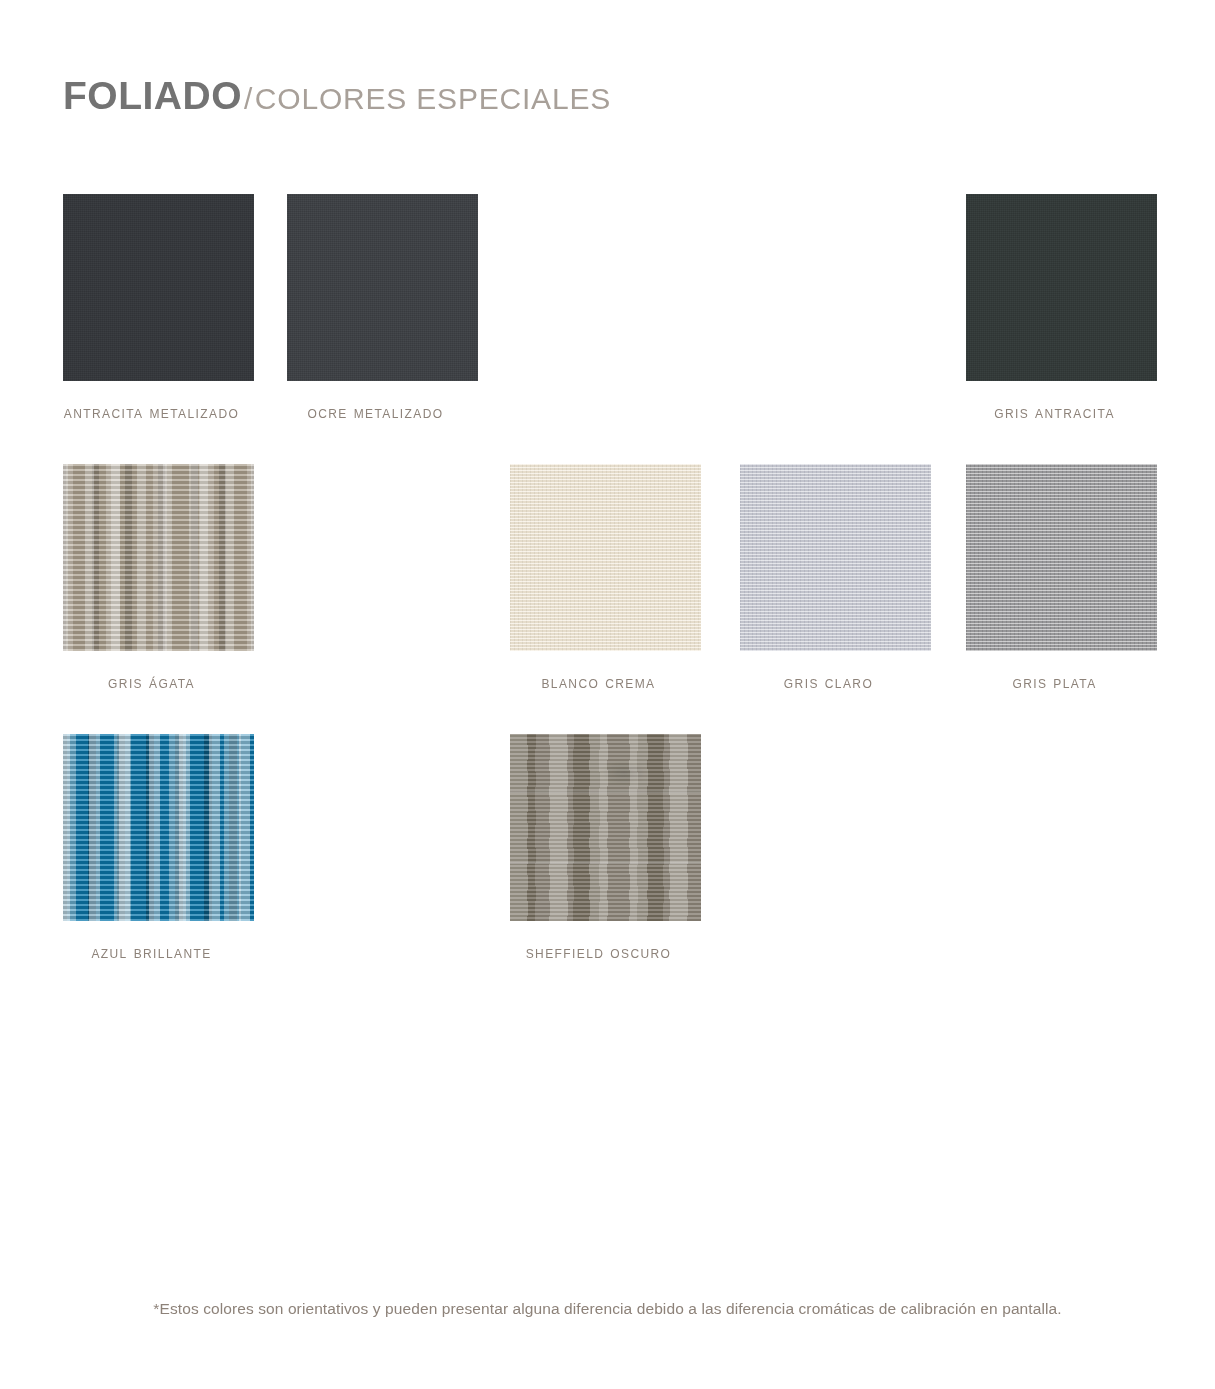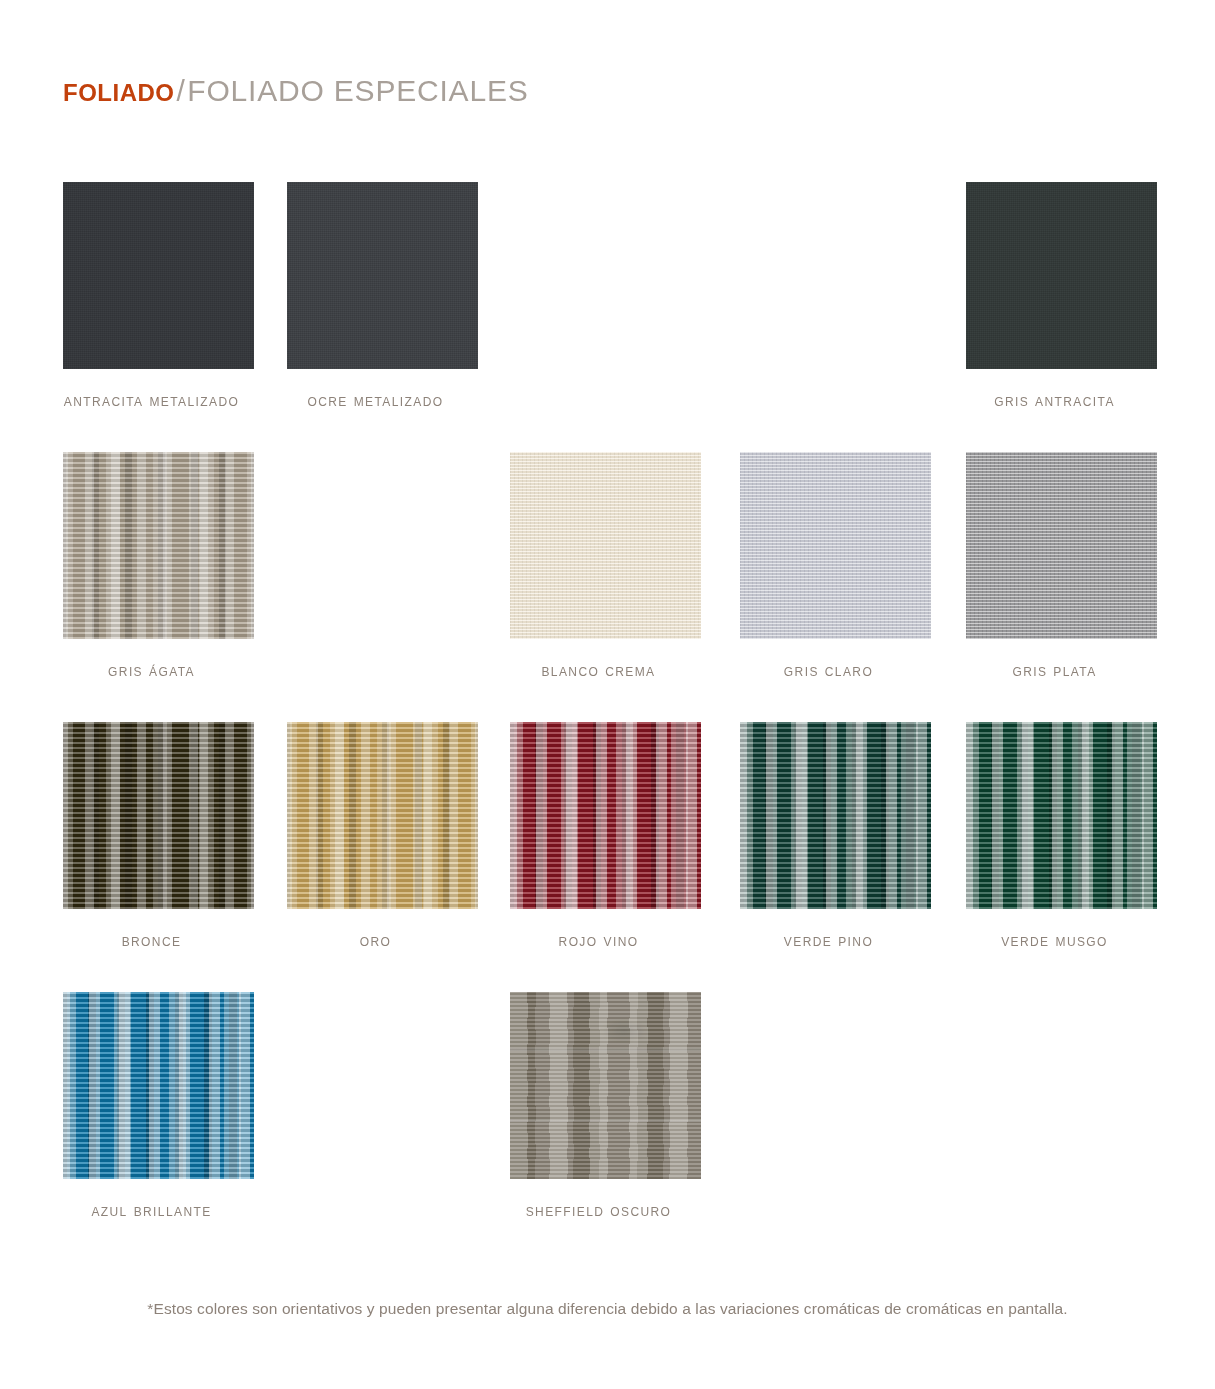--- a/index.html
+++ b/index.html
@@ -17,23 +17,23 @@
   }
 
   
   .header {
     position: absolute;
     left: 63px;
     top: 74px;
     white-space: nowrap;
   }
   .title-main {
-    font-size: 24px;
+    font-size: 39px;
     font-weight: bold;
-    color: #c2410c;
+    color: #737373;
     letter-spacing: 0.5px;
   }
   .title-sep {
     font-size: 30px;
     font-weight: 400;
     color: #a8a099;
     letter-spacing: 0.5px;
     padding: 0 2px;
   }
   .title-sub {
@@ -50,21 +50,21 @@
     top: 182px;
     width: 1090px;
   }
   .row {
     display: block;
     position: relative;
     height: 270px;
   }
   .cell {
     position: absolute;
-    top: 0;
+    top: 12px;
     width: 177px;
   }
   .cell.c0 { left: 0px; }
   .cell.c1 { left: 224px; }
   .cell.c2 { left: 447px; }
   .cell.c3 { left: 677px; }
   .cell.c4 { left: 903px; }
 
   .swatch {
     width: 191px;
@@ -187,21 +187,21 @@
     text-align: center;
     color: #8d8279;
     font-size: 15.5px;
     letter-spacing: 0.1px;
   }
 </style>
 </head>
 <body>
 
 <div class="header">
-  <span class="title-main">FOLIADO</span><span class="title-sep">/</span><span class="title-sub">FOLIADO ESPECIALES</span>
+  <span class="title-main">FOLIADO</span><span class="title-sep">/</span><span class="title-sub">COLORES ESPECIALES</span>
 </div>
 
 <div class="grid" id="grid">
     <div class="row">
       <div class="cell c0">
         <div class="swatch tex-metal" style="background: rgb(53, 56, 60);"></div>
         <div class="label">Antracita metalizado</div>
       </div>
       <div class="cell c1">
         <div class="swatch tex-metal" style="background: rgb(62, 65, 69);"></div>
@@ -221,42 +221,20 @@
         <div class="swatch tex-linen" style="background: rgb(240, 230, 210);"></div>
         <div class="label">Blanco crema</div>
       </div>
       <div class="cell c3">
         <div class="swatch tex-linen" style="background: rgb(198, 200, 211);"></div>
         <div class="label">Gris claro</div>
       </div>
       <div class="cell c4">
         <div class="swatch tex-linen" style="background: rgb(148, 148, 150);"></div>
         <div class="label">Gris plata</div>
-      </div>
-    </div>
-    <div class="row">
-      <div class="cell c0">
-        <div class="swatch tex-grain" style="background: rgb(47, 40, 16);"></div>
-        <div class="label">Bronce</div>
-      </div>
-      <div class="cell c1">
-        <div class="swatch tex-grain" style="background: rgb(198, 162, 88);"></div>
-        <div class="label">Oro</div>
-      </div>
-      <div class="cell c2">
-        <div class="swatch tex-grain-strong" style="background: rgb(142, 22, 34);"></div>
-        <div class="label">Rojo vino</div>
-      </div>
-      <div class="cell c3">
-        <div class="swatch tex-grain-strong" style="background: rgb(13, 64, 54);"></div>
-        <div class="label">Verde pino</div>
-      </div>
-      <div class="cell c4">
-        <div class="swatch tex-grain-strong" style="background: rgb(10, 70, 50);"></div>
-        <div class="label">Verde musgo</div>
       </div>
     </div>
     <div class="row">
       <div class="cell c0">
         <div class="swatch tex-grain-strong" style="background: rgb(12, 120, 173);"></div>
         <div class="label">Azul brillante</div>
       </div>
       <div class="cell c2">
         <div class="swatch tex-wood" style="background: rgb(125, 117, 101);">
           <div class="seam" style="top: 56.1px;"></div>
@@ -267,13 +245,13 @@
       </div>
       <div class="cell c3">
         <div class="swatch-blank"></div>
       </div>
       <div class="cell c4">
         <div class="swatch-blank"></div>
       </div>
     </div>
   </div>
 
-<div class="footnote">*Estos colores son orientativos y pueden presentar alguna diferencia debido a las variaciones cromáticas de cromáticas en pantalla.</div>
+<div class="footnote">*Estos colores son orientativos y pueden presentar alguna diferencia debido a las diferencia cromáticas de calibración en pantalla.</div>
 
 </body></html>

